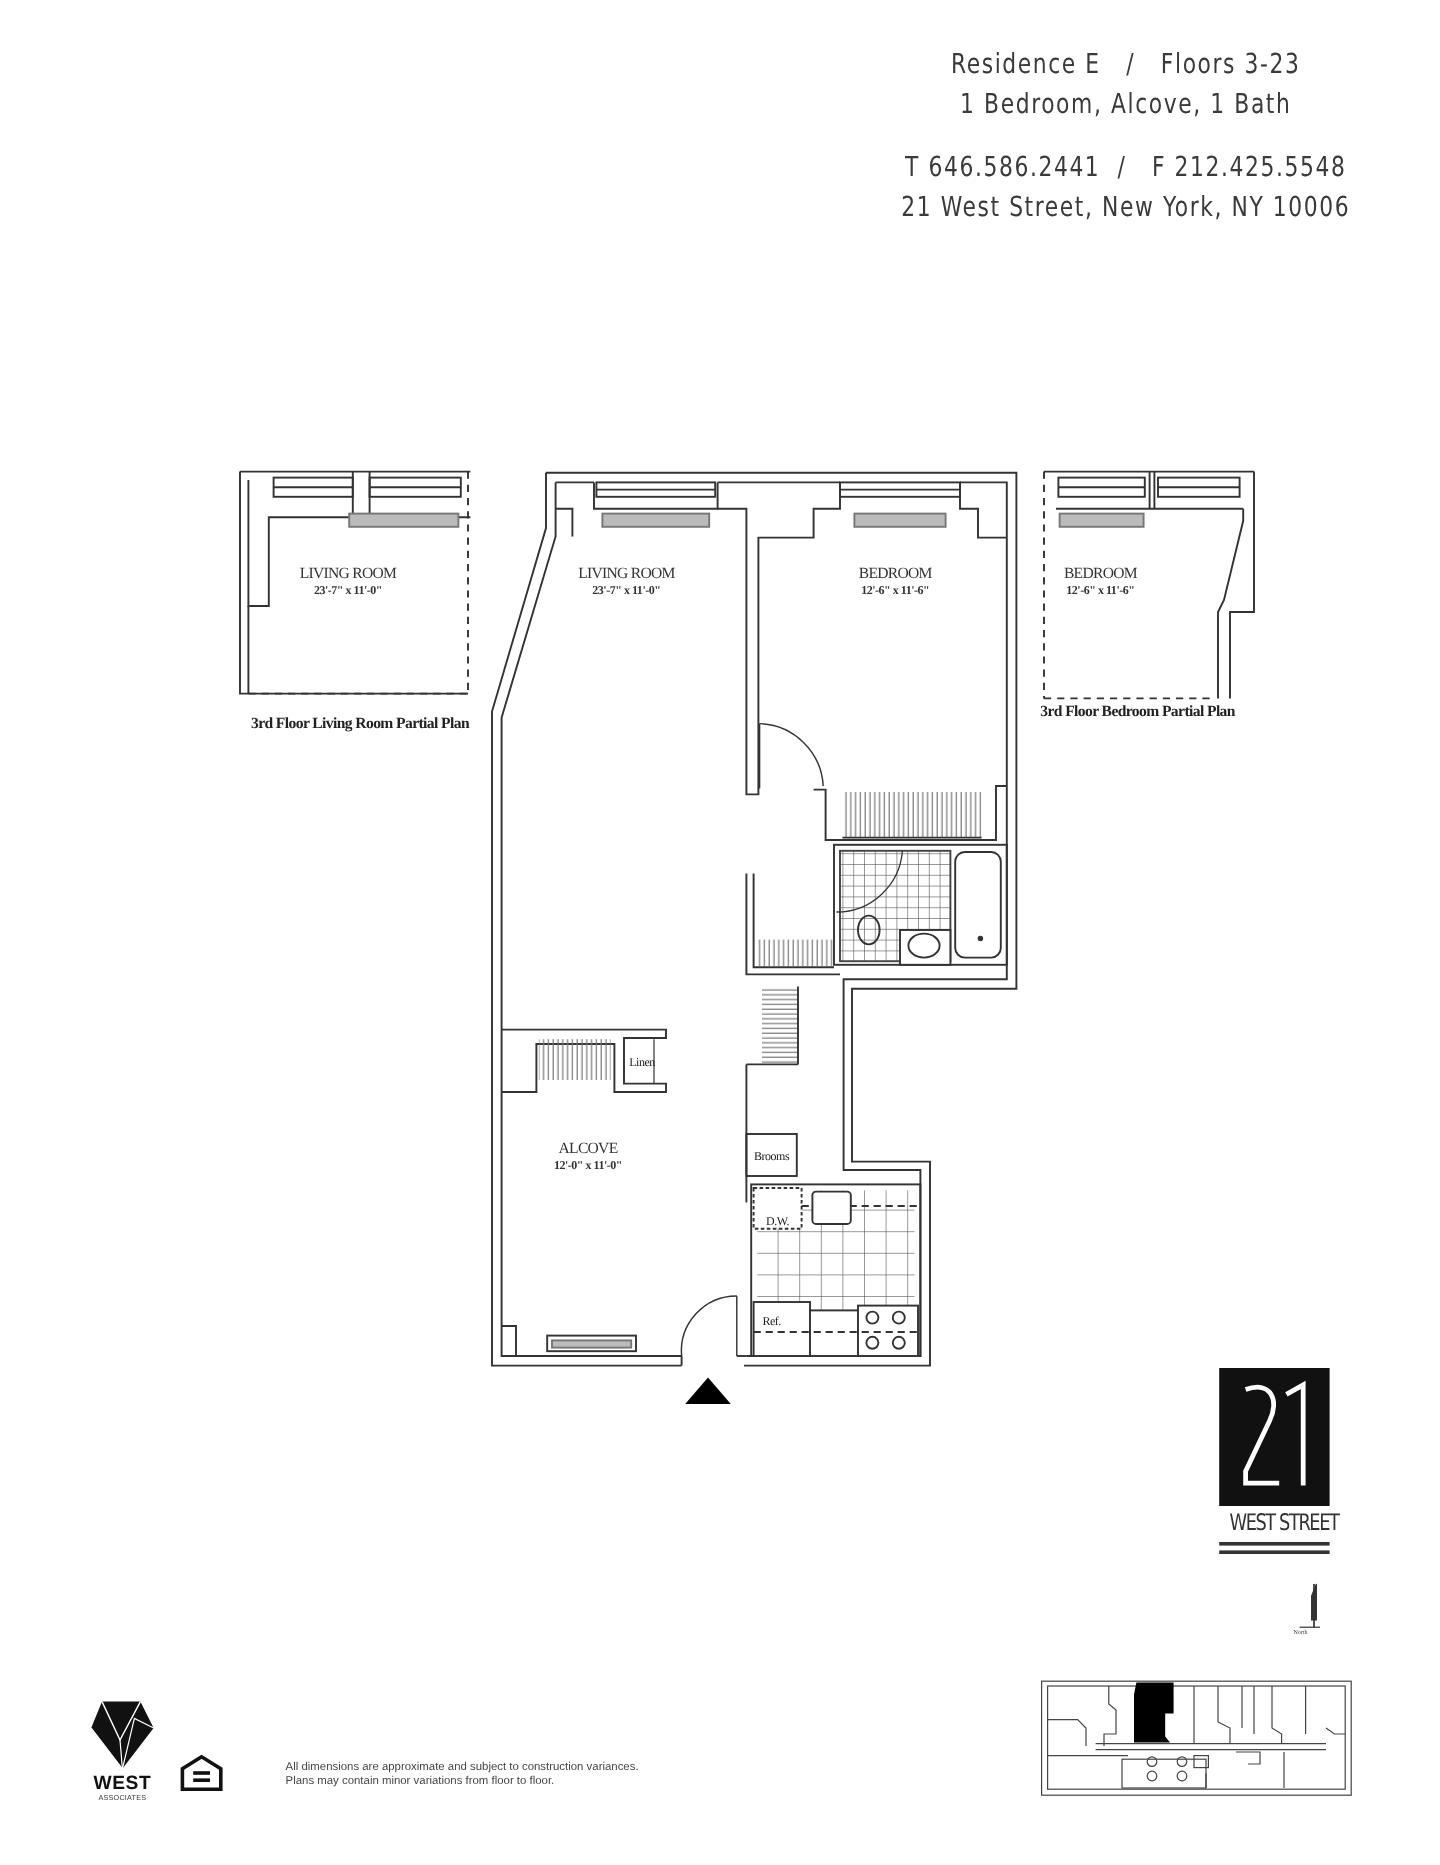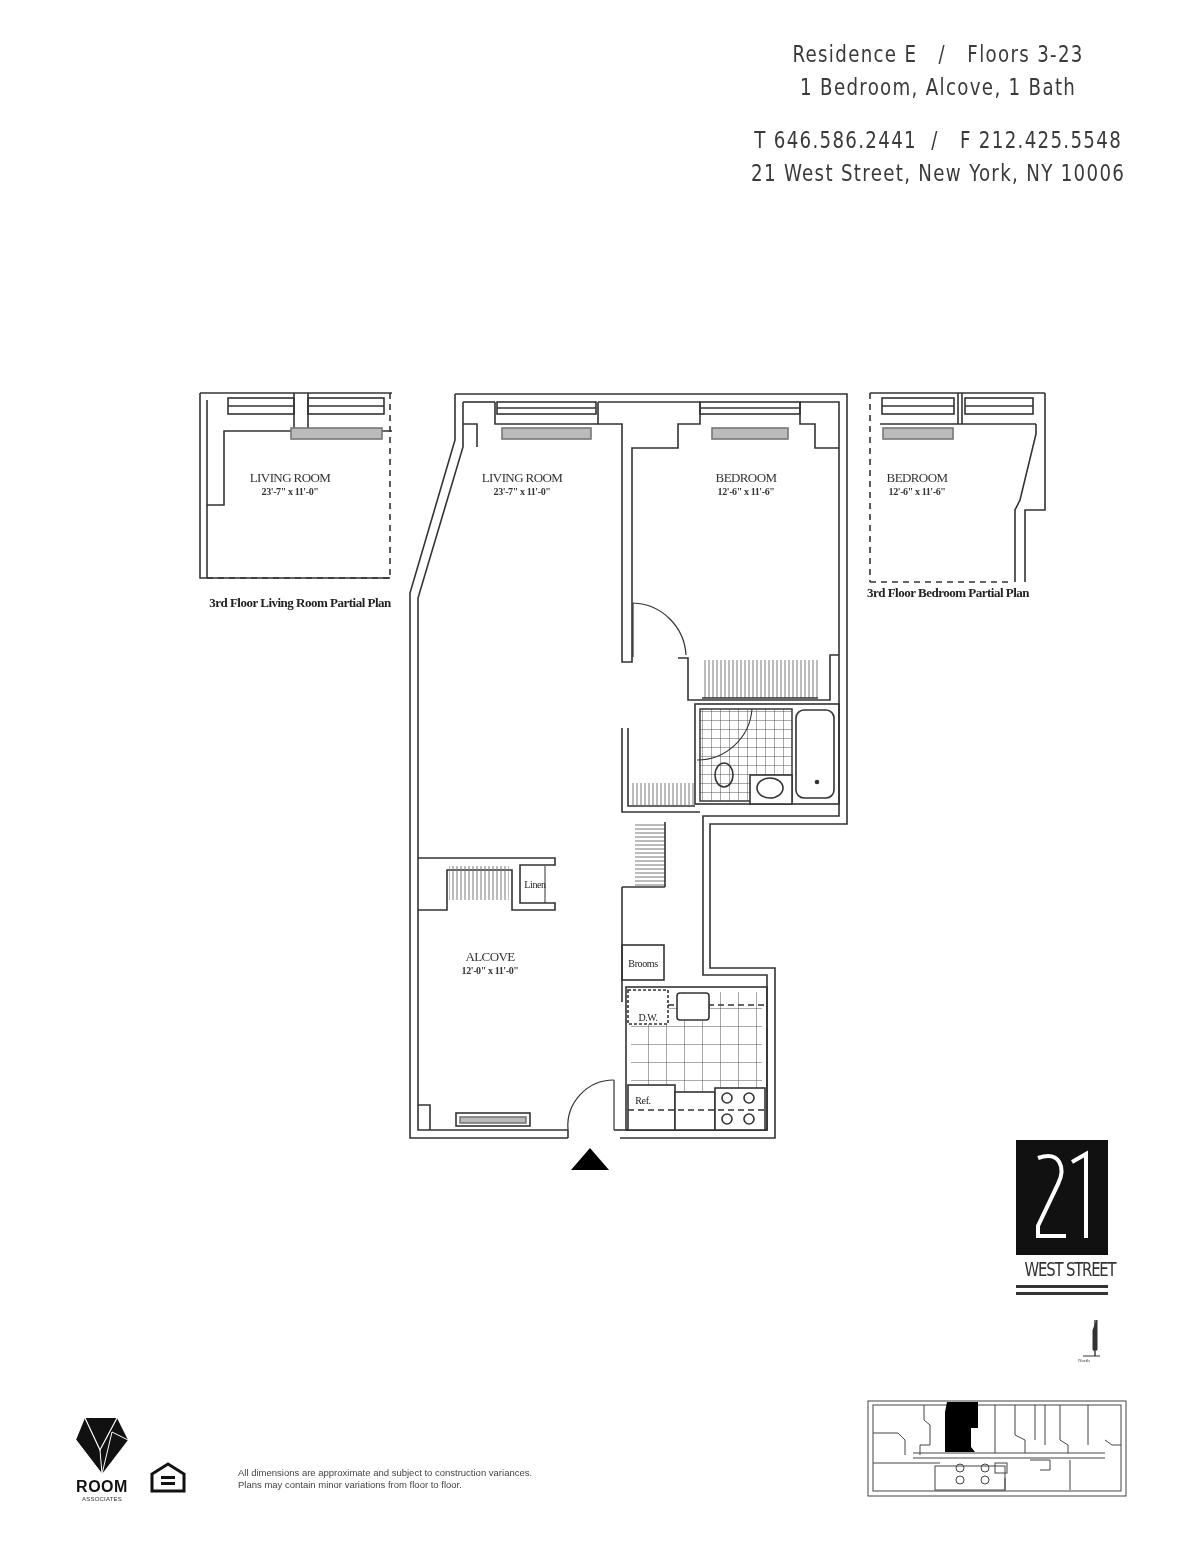--- a/index.html
+++ b/index.html
@@ -244,19 +244,19 @@
 <div class="logo21">
   <svg width="92" height="115" viewBox="0 0 92 115">
     <path d="M22,18 C44,10 50,28 42,44 L22,86 L22,96 L50,96" fill="none" stroke="#fff" stroke-width="4"></path>
     <path d="M56,22 L70,14 L70,98" fill="none" stroke="#fff" stroke-width="4"></path>
   </svg>
 </div>
 <div class="weststreet">WEST STREET</div>
 <div class="ws-rule" style="top:1285px;"></div>
 <div class="ws-rule" style="top:1292px;"></div>
 
-<div class="rose-text">ROOM</div>
+<div class="rose-text">WEST</div>
 <div class="rose-sub">ASSOCIATES</div>
 
 <div class="disclaimer">
   <div>All dimensions are approximate and subject to construction variances.</div>
   <div>Plans may contain minor variations from floor to floor.</div>
 </div>
 
 </body></html>

